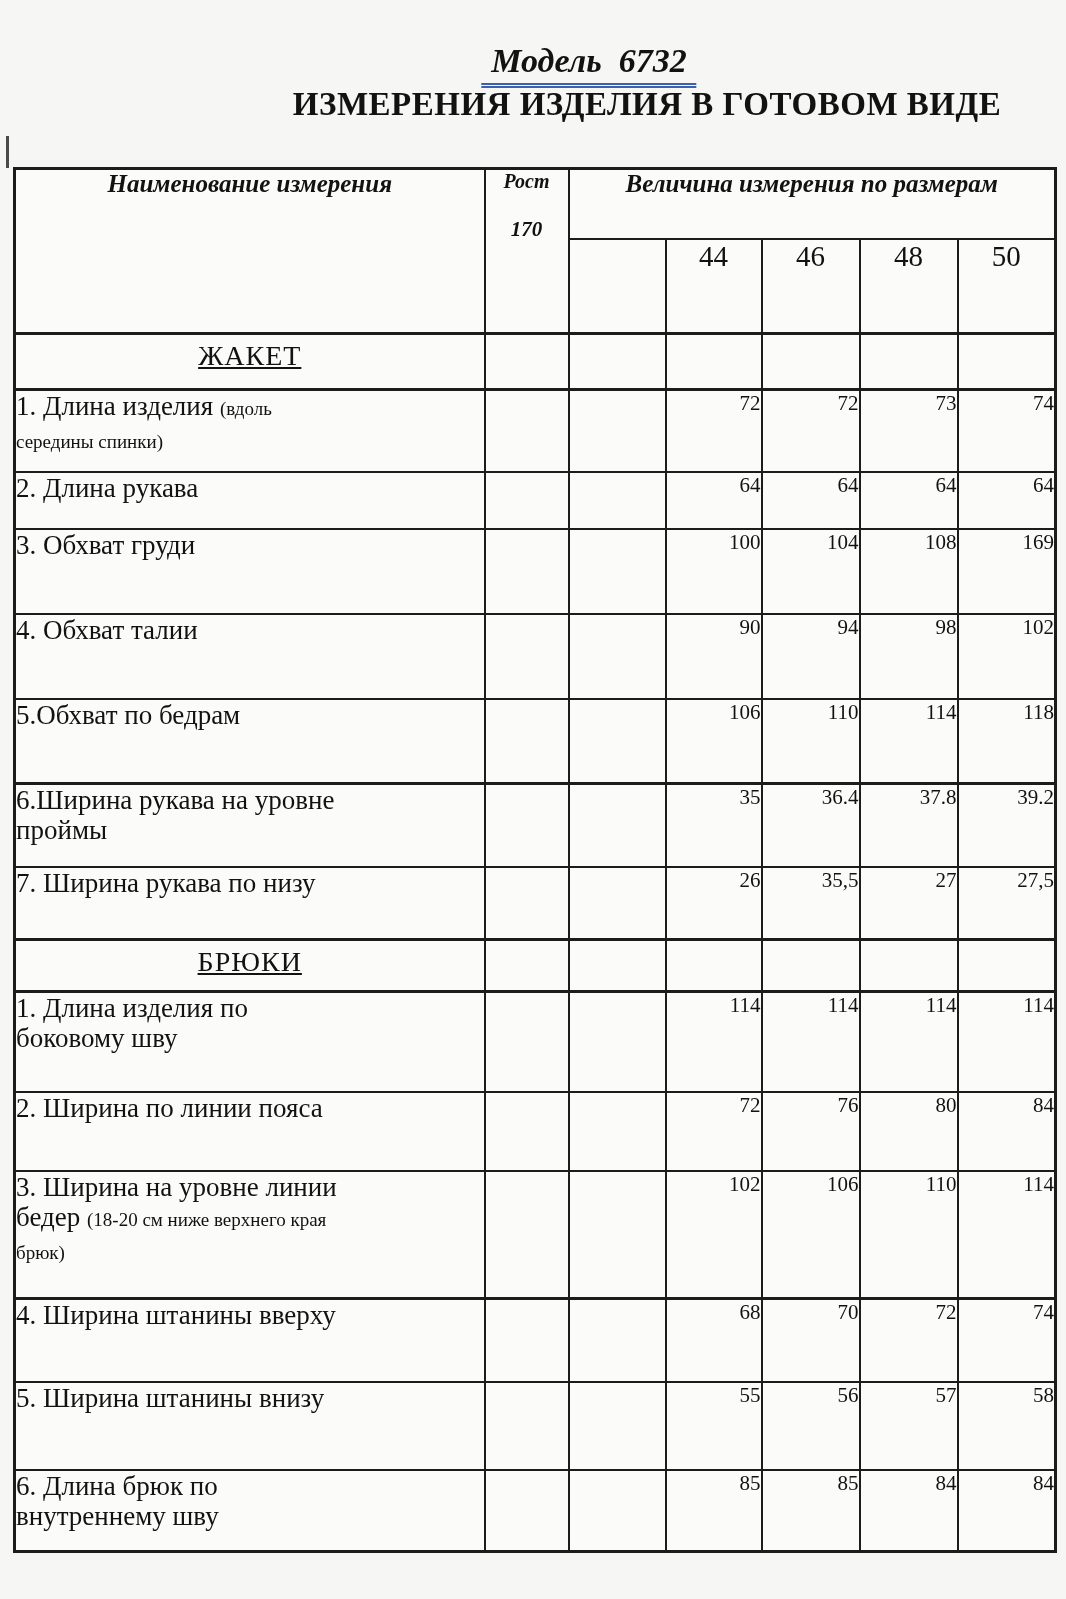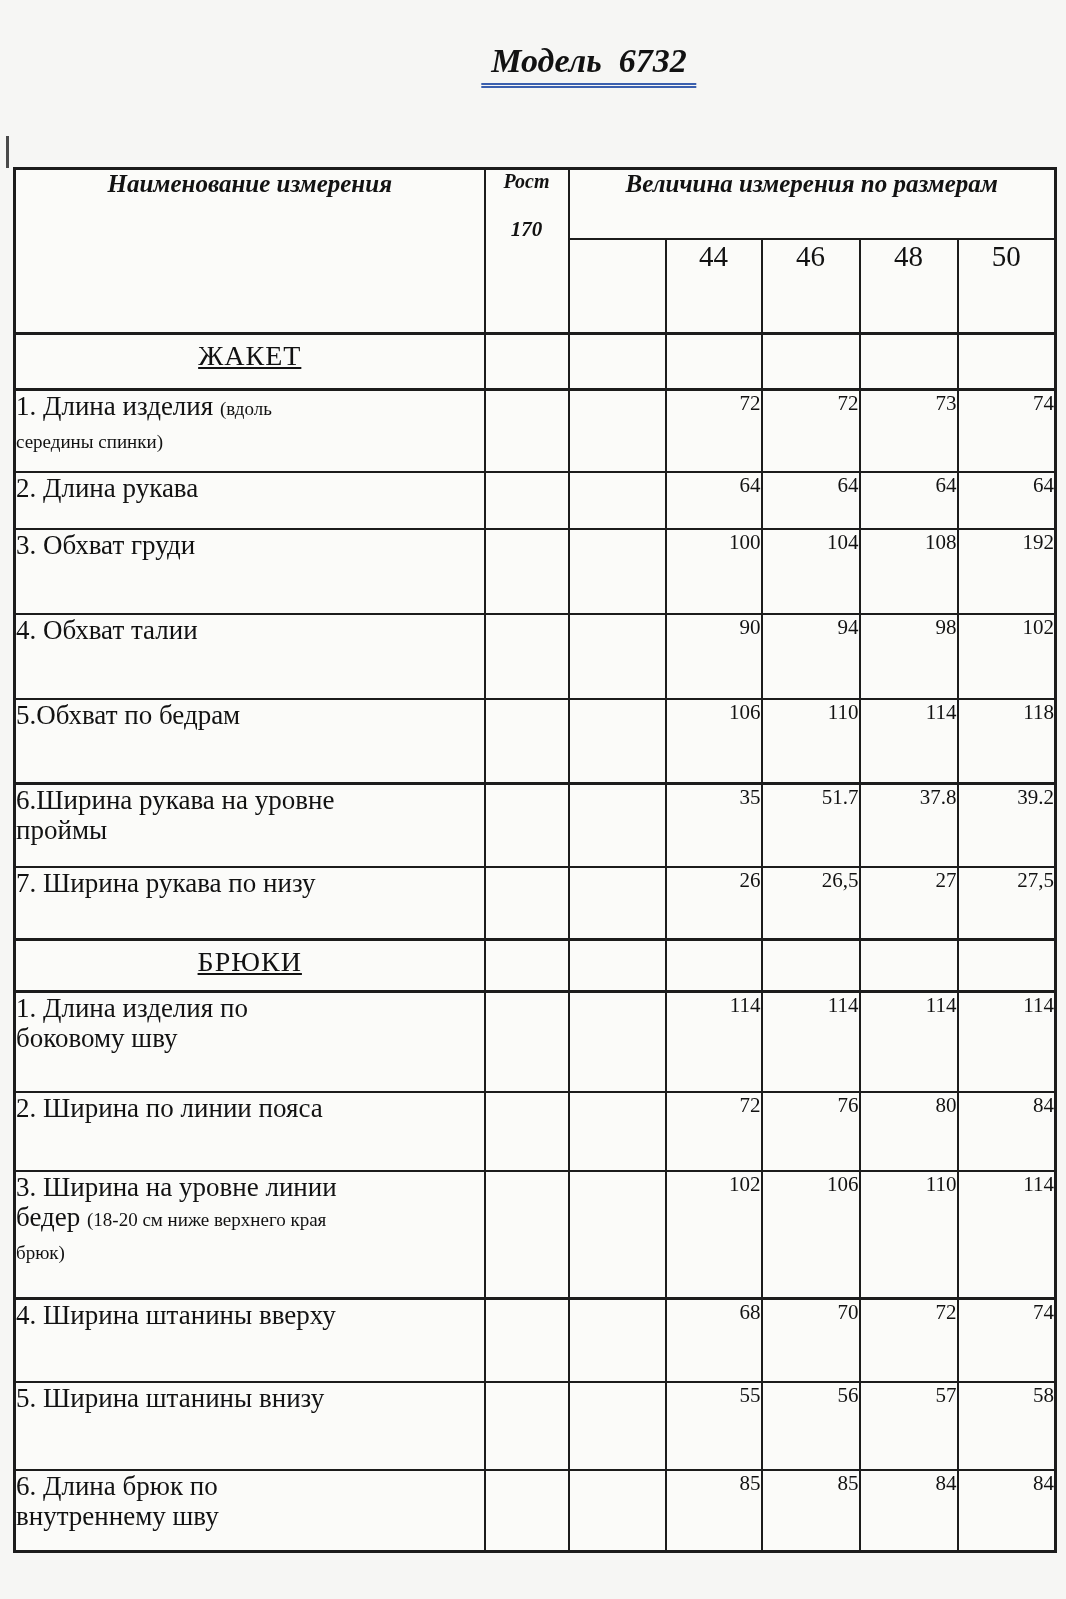--- a/index.html
+++ b/index.html
@@ -126,20 +126,21 @@
   }
   .smudge.s1 { left: 470px; top: 609px; width: 58px; }
   .smudge.s2 { left: 546px; top: 609px; width: 64px; }
 </style>
 </head>
 <body>
 
 <div class="page">
 
   <div class="model-label">Модель  6732</div>
+  <div class="main-title">ИЗМЕРЕНИЯ ИЗДЕЛИЯ В ГОТОВОМ ВИДЕ</div>
 
   <div class="tick"></div>
   <div class="smudge s1"></div>
   <div class="smudge s2"></div>
 
   <table class="meas">
     <colgroup>
       <col style="width:470px">
         <col style="width:84px">
         <col style="width:97px">
@@ -204,21 +205,21 @@
 
     <tr style="height:85px">
       <td class="label-c">
         <span>3. Обхват груди</span>
       </td>
       <td></td>
           <td></td>
       <td class="val-c">100</td>
       <td class="val-c">104</td>
       <td class="val-c">108</td>
-      <td class="val-c">192</td>
+      <td class="val-c">169</td>
     </tr>
 
     <tr style="height:85px">
       <td class="label-c">
         <span>4. Обхват талии</span>
       </td>
       <td></td>
           <td></td>
       <td class="val-c">90</td>
       <td class="val-c">94</td>
@@ -239,33 +240,33 @@
     </tr>
 
     <tr class="thick" style="height:83px">
       <td class="label-c">
         <span>6.Ширина рукава на уровне</span><br>
         <span>проймы</span>
       </td>
       <td></td>
           <td></td>
       <td class="val-c">35</td>
-      <td class="val-c">51.7</td>
+      <td class="val-c">36.4</td>
       <td class="val-c">37.8</td>
       <td class="val-c">39.2</td>
     </tr>
 
     <tr style="height:73px">
       <td class="label-c">
         <span>7. Ширина рукава по низу</span>
       </td>
       <td></td>
           <td></td>
       <td class="val-c">26</td>
-      <td class="val-c">26,5</td>
+      <td class="val-c">35,5</td>
       <td class="val-c">27</td>
       <td class="val-c">27,5</td>
     </tr>
 
     <tr class="section" style="height:52px">
       <td class="section-c">БРЮКИ</td>
       <td></td>
           <td></td>
       <td></td>
           <td></td>

